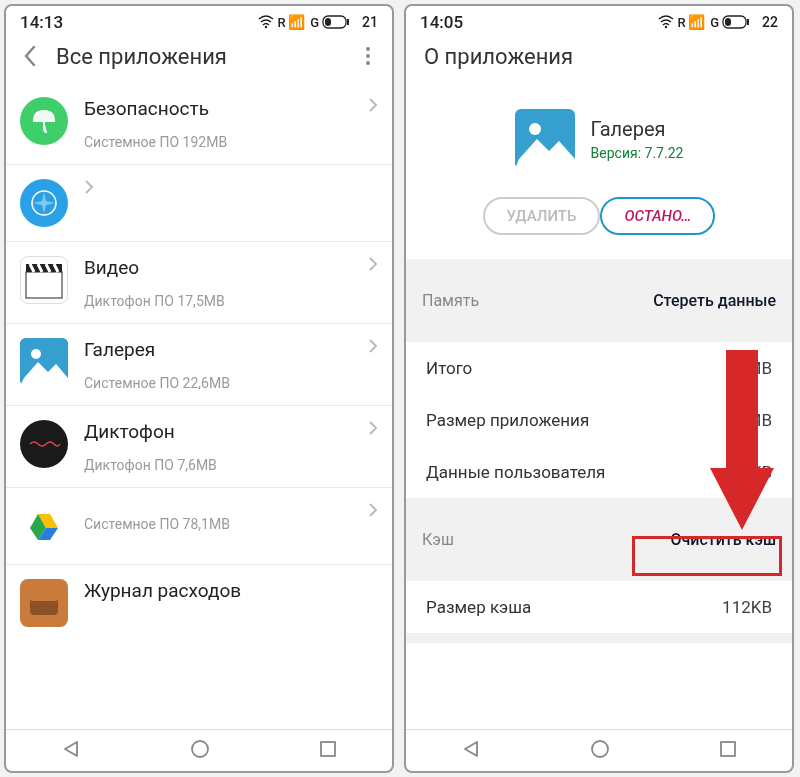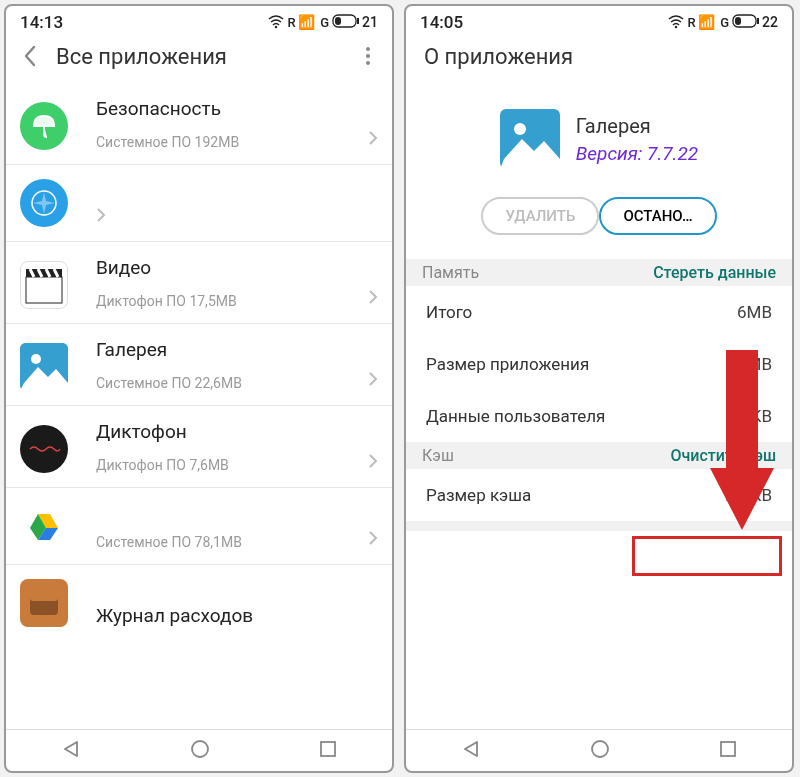--- a/index.html
+++ b/index.html
@@ -29,44 +29,44 @@
     justify-content: space-between;
     align-items: center;
     padding: 6px 14px 2px 14px;
     font-size: 17px;
     color: #222;
     font-weight: 500;
   }
   .statusbar .right { display: flex; align-items: center; gap: 4px; font-size: 14px; }
   .sig { letter-spacing: -1px; font-size: 13px; }
   .batt {
-    display: inline-flex; gap: 2px;
+    display: inline-flex; align-items: center; gap: 12px;
   }
   .batt svg { display: block; }
   
   .header {
     display: flex;
     padding: 10px 12px 14px 12px;
     gap: 14px;
   }
   .header .title {
     font-size: 22px;
     color: #333;
     flex: 1;
   }
   .back-icon, .kebab-icon { width: 24px; height: 24px; display:flex; align-items:center; justify-content:center; }
   .kebab-icon { flex-direction: column; gap: 3px; }
   .kebab-icon span { width:4px; height:4px; border-radius:50%; background:#888; }
   
   .list { flex: 1; overflow: hidden; }
   .row {
     display: flex;
-    align-items: flex-end;
+    align-items: flex-start;
     padding: 14px 14px;
-    gap: 28px;
+    gap: 16px;
     border-bottom: 1px solid #e8e8e8;
   }
   .row .icon {
     width: 48px; height: 48px; border-radius: 50%;
     display: flex; align-items: center; justify-content: center;
     flex-shrink: 0;
   }
   .row .icon.square { border-radius: 8px; }
   .row .text { flex: 1; }
   .row .name { font-size: 19px; color: #222; }
@@ -77,34 +77,34 @@
     height: 42px;
     border-top: 1px solid #ddd;
     display: flex;
     justify-content: space-around;
     align-items: center;
   }
   
   .appinfo { padding: 26px 0 10px 0; display:flex; align-items:center; justify-content:center; gap:16px; }
   .appinfo .ic { width:60px; height:60px; }
   .appinfo .meta .nm { font-size:20px; color:#333; }
-  .appinfo .meta .vr { font-size:19px; color:#6d28d9; margin-top:4px;font-style:italic; }
+  .appinfo .meta .vr { font-size:14px; color:#15803d; margin-top:4px; }
   .btnrow { display:flex; justify-content:center; padding: 18px 0 24px 0; }
   .pill {
     border: 2px solid #ccc; color:#bbb;
     padding: 8px 22px; border-radius: 24px; font-size:15px; font-weight:500;
   }
-  .pill.blue { border-color:#2196c9; color:#000000; }
+  .pill.blue { border-color:#2196c9; color:#be185d;font-style:italic; }
   .section-head {
-    background:#f1f1f1; padding:4px 16px;
+    background:#f1f1f1; padding:32px 16px;
     display:flex; justify-content:space-between; align-items:center;
     font-size:16px;
   }
   .section-head .lbl { color:#888; }
-  .section-head .act { color:#0f766e; font-weight:500; }
+  .section-head .act { color:#0f172a; font-weight:500; }
   .kv {
     display:flex; justify-content:space-between;
     padding:16px 20px; font-size:17px; color:#333;
   }
   .kv .v { color:#404040; }
   .spacer { height: 10px; background:#f1f1f1; }
   
   .arrow-anno {
     position:absolute;
     right: 14px;

